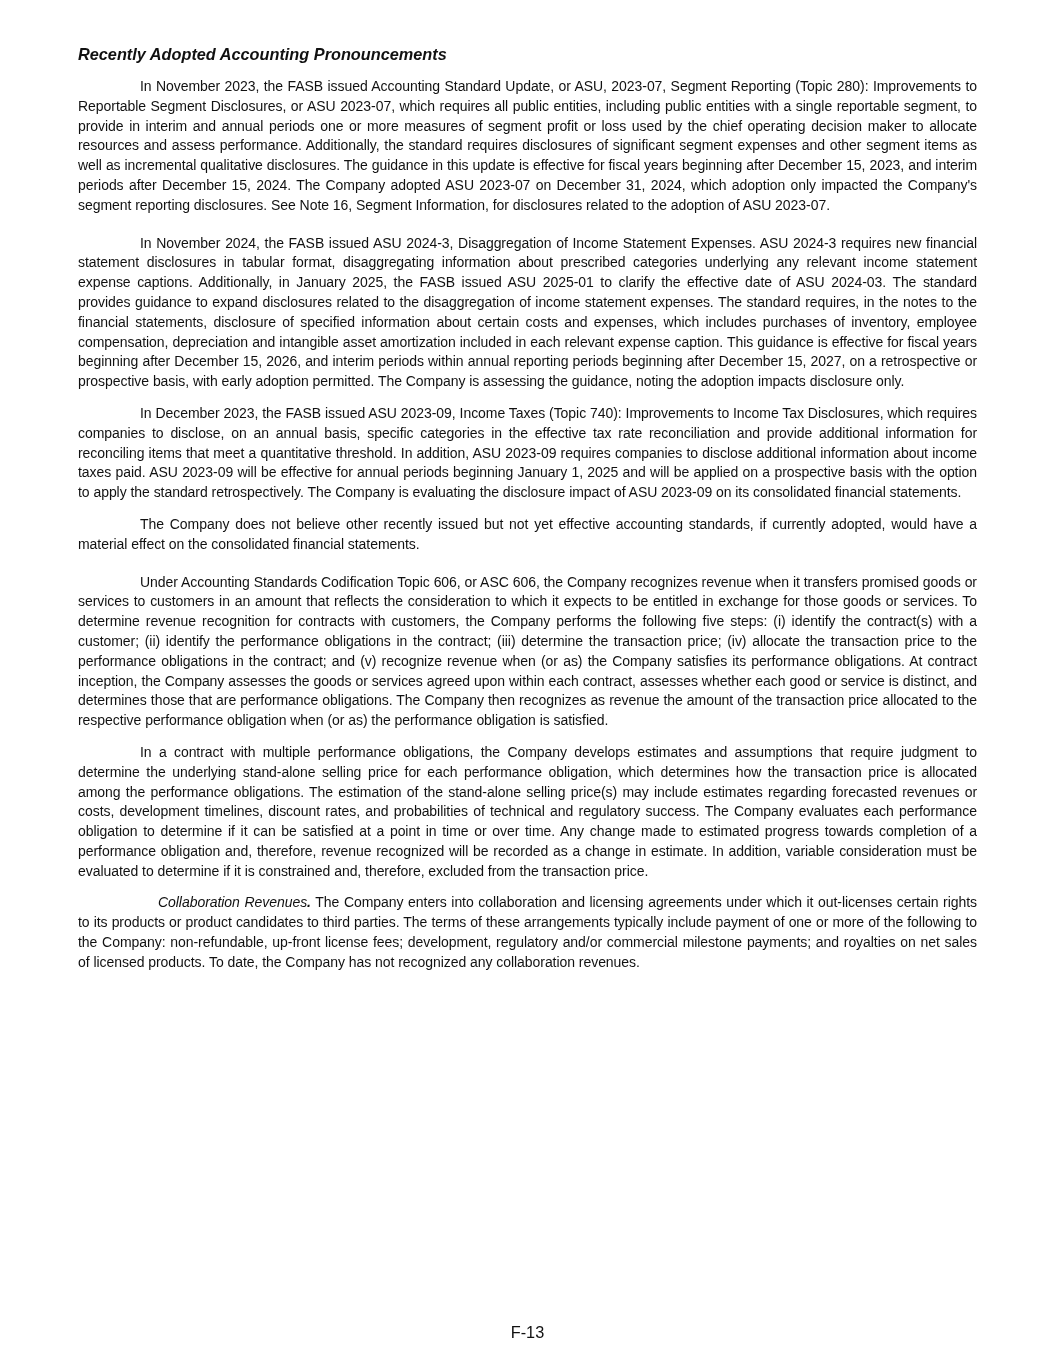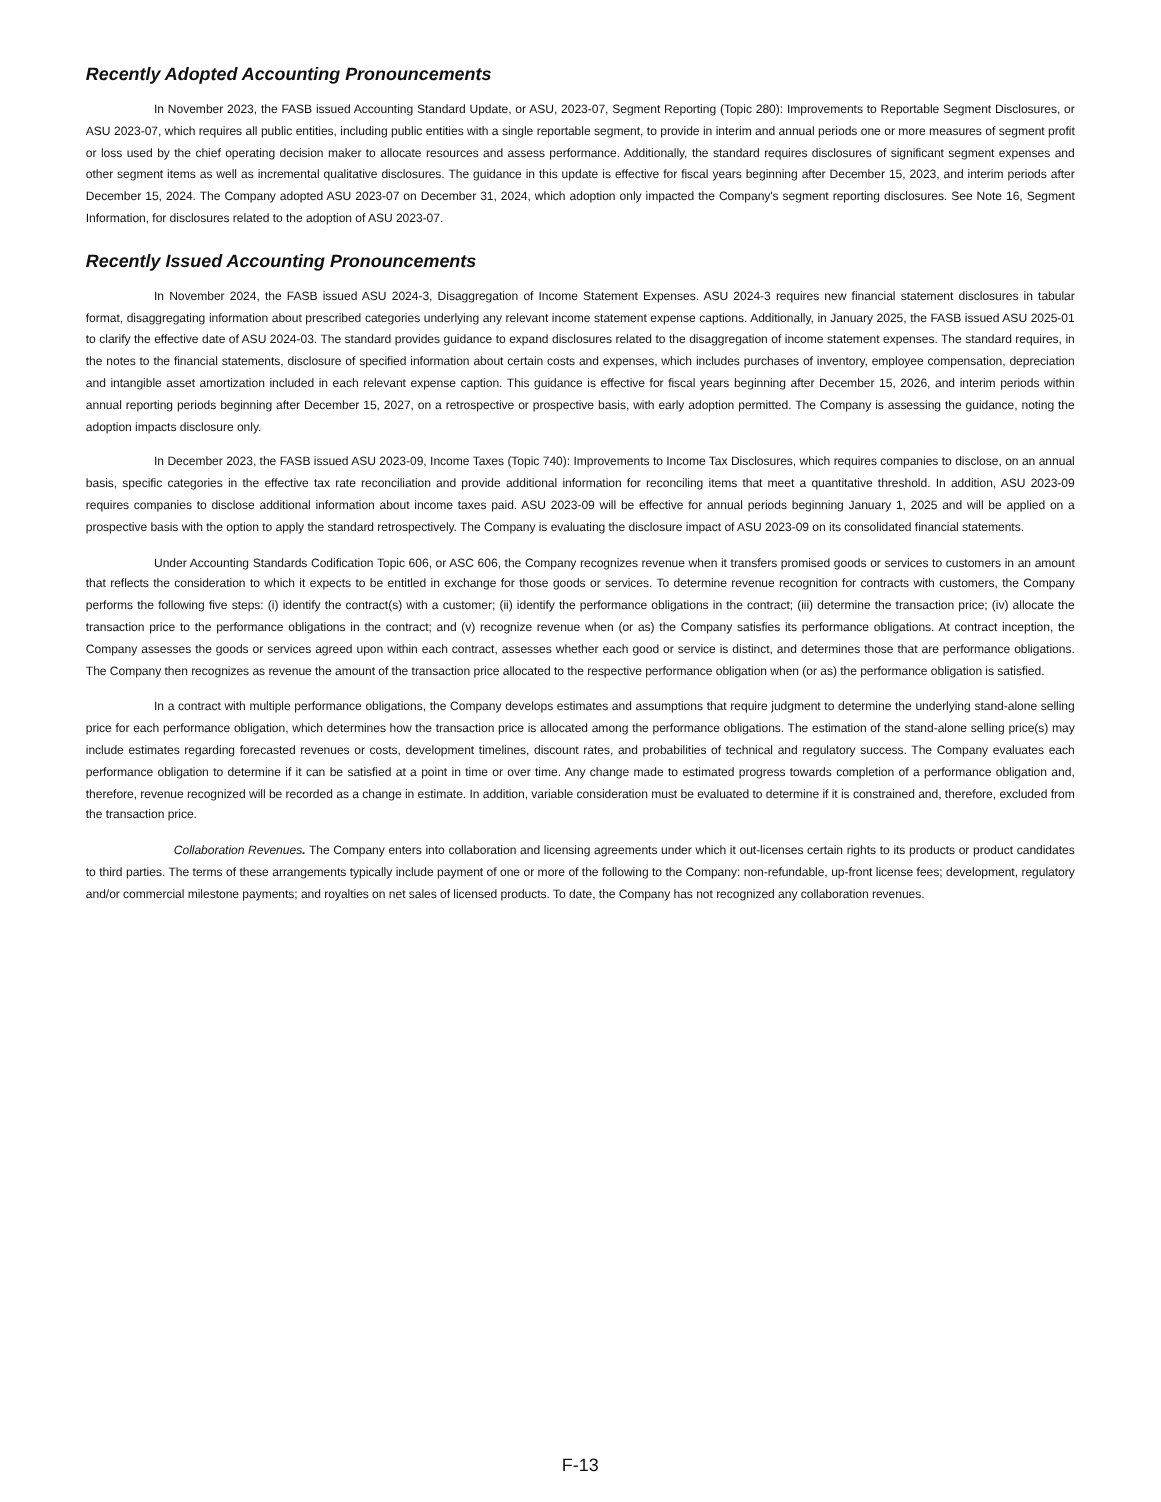--- a/index.html
+++ b/index.html
@@ -11,32 +11,32 @@
       width: 1055px;
       height: 1365px;
       position: relative;
       overflow: hidden;
       font-family: "Liberation Sans", sans-serif;
       color: #111111;
     }
     .page {
       position: absolute;
       left: 78px;
-      top: 58px;
+      top: 44px;
       width: 899px;
     }
     .heading {
       font-weight: bold;
       font-style: italic;
       font-size: 16.3px;
       line-height: 20px;
       margin: 0 0 13px 0;
     }
     .para {
-      font-size: 11px;
+      font-size: 14px;
       line-height: 19.8px;
       text-align: justify;
       text-indent: 62px;
       margin: 0 0 12px 0;
       letter-spacing: -0.05px;
     }
     .para.last-in-section {
       margin-bottom: 18px;
     }
     .inline-heading {
@@ -61,23 +61,23 @@
 <body>
 
 <div class="page">
 
   <section>
     <h3 class="heading">Recently Adopted Accounting Pronouncements</h3>
     <p class="para last-in-section">In November 2023, the FASB issued Accounting Standard Update, or ASU, 2023-07, Segment Reporting (Topic 280): Improvements to Reportable Segment Disclosures, or ASU 2023-07, which requires all public entities, including public entities with a single reportable segment, to provide in interim and annual periods one or more measures of segment profit or loss used by the chief operating decision maker to allocate resources and assess performance. Additionally, the standard requires disclosures of significant segment expenses and other segment items as well as incremental qualitative disclosures. The guidance in this update is effective for fiscal years beginning after December 15, 2023, and interim periods after December 15, 2024. The Company adopted ASU 2023-07 on December 31, 2024, which adoption only impacted the Company's segment reporting disclosures. See Note 16, Segment Information, for disclosures related to the adoption of ASU 2023-07.</p>
   </section>
 
   <section>
-    <h3 class="heading">Recently Issued Accounting Pronouncements</h3>
     <p class="para">In November 2024, the FASB issued ASU 2024-3, Disaggregation of Income Statement Expenses. ASU 2024-3 requires new financial statement disclosures in tabular format, disaggregating information about prescribed categories underlying any relevant income statement expense captions. Additionally, in January 2025, the FASB issued ASU 2025-01 to clarify the effective date of ASU 2024-03. The standard provides guidance to expand disclosures related to the disaggregation of income statement expenses. The standard requires, in the notes to the financial statements, disclosure of specified information about certain costs and expenses, which includes purchases of inventory, employee compensation, depreciation and intangible asset amortization included in each relevant expense caption. This guidance is effective for fiscal years beginning after December 15, 2026, and interim periods within annual reporting periods beginning after December 15, 2027, on a retrospective or prospective basis, with early adoption permitted. The Company is assessing the guidance, noting the adoption impacts disclosure only.</p>
     <p class="para">In December 2023, the FASB issued ASU 2023-09, Income Taxes (Topic 740): Improvements to Income Tax Disclosures, which requires companies to disclose, on an annual basis, specific categories in the effective tax rate reconciliation and provide additional information for reconciling items that meet a quantitative threshold. In addition, ASU 2023-09 requires companies to disclose additional information about income taxes paid. ASU 2023-09 will be effective for annual periods beginning January 1, 2025 and will be applied on a prospective basis with the option to apply the standard retrospectively. The Company is evaluating the disclosure impact of ASU 2023-09 on its consolidated financial statements.</p>
+    <p class="para last-in-section">The Company does not believe other recently issued but not yet effective accounting standards, if currently adopted, would have a material effect on the consolidated financial statements.</p>
   </section>
 
   <section>
     <p class="para">Under Accounting Standards Codification Topic 606, or ASC 606, the Company recognizes revenue when it transfers promised goods or services to customers in an amount that reflects the consideration to which it expects to be entitled in exchange for those goods or services. To determine revenue recognition for contracts with customers, the Company performs the following five steps: (i) identify the contract(s) with a customer; (ii) identify the performance obligations in the contract; (iii) determine the transaction price; (iv) allocate the transaction price to the performance obligations in the contract; and (v) recognize revenue when (or as) the Company satisfies its performance obligations. At contract inception, the Company assesses the goods or services agreed upon within each contract, assesses whether each good or service is distinct, and determines those that are performance obligations. The Company then recognizes as revenue the amount of the transaction price allocated to the respective performance obligation when (or as) the performance obligation is satisfied.</p>
     <p class="para">In a contract with multiple performance obligations, the Company develops estimates and assumptions that require judgment to determine the underlying stand-alone selling price for each performance obligation, which determines how the transaction price is allocated among the performance obligations. The estimation of the stand-alone selling price(s) may include estimates regarding forecasted revenues or costs, development timelines, discount rates, and probabilities of technical and regulatory success. The Company evaluates each performance obligation to determine if it can be satisfied at a point in time or over time. Any change made to estimated progress towards completion of a performance obligation and, therefore, revenue recognized will be recorded as a change in estimate. In addition, variable consideration must be evaluated to determine if it is constrained and, therefore, excluded from the transaction price.</p>
     <p class="para"><span class="inline-heading"><span>Collaboration Revenues</span><span class="dot">.</span></span><span> The Company enters into collaboration and licensing agreements under which it out-licenses certain rights to its products or product candidates to third parties. The terms of these arrangements typically include payment of one or more of the following to the Company: non-refundable, up-front license fees; development, regulatory and/or commercial milestone payments; and royalties on net sales of licensed products. To date, the Company has not recognized any collaboration revenues.</span></p>
   </section>
 
 </div>
 

